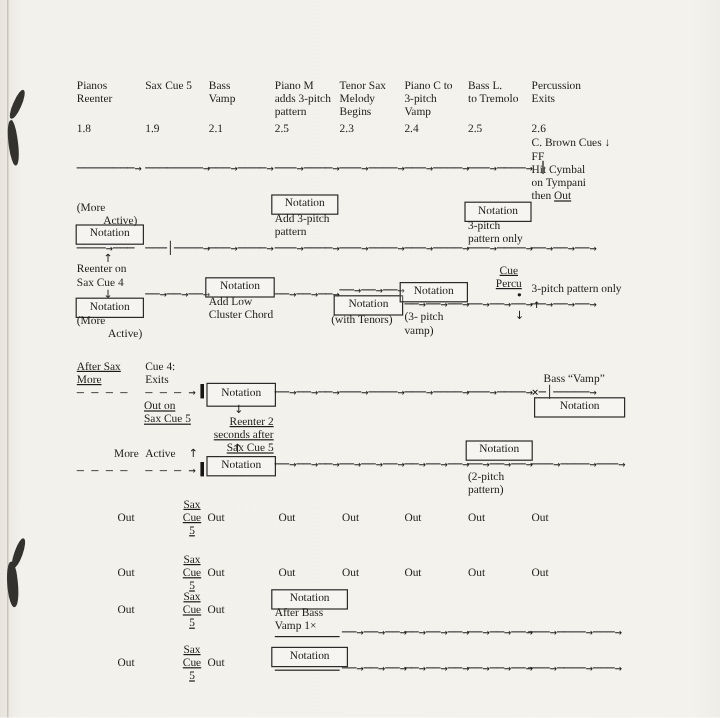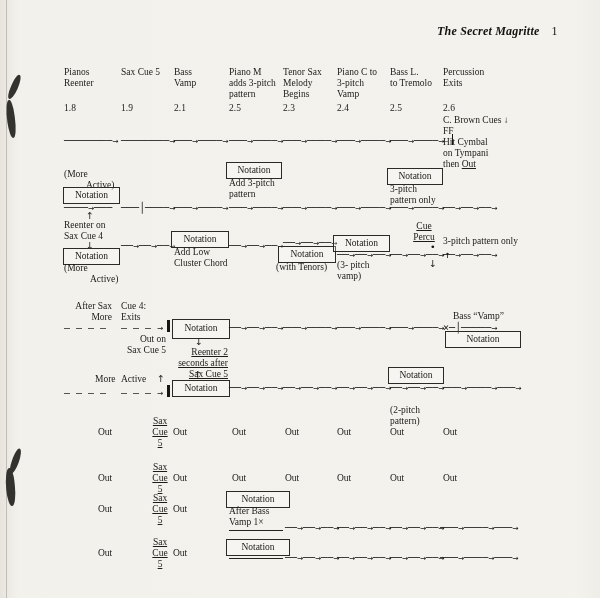--- a/index.html
+++ b/index.html
@@ -6,21 +6,21 @@
   body{
     width:600px;height:598px;overflow:hidden;
     background:linear-gradient(90deg,#e7e4dd 0,#f3f1ec 3%,#f4f2ed 96%,#efede7 100%);
     font-family:"Liberation Serif", serif;
   }
   .sheet{position:relative;width:600px;height:598px;}
   .t{
     position:absolute;font-family:"Liberation Serif", serif;
     font-size:9.5px;line-height:11px;color:#1c1b19;white-space:pre-line;
   }
-  .right{text-align:right;}
+  .right{text-decoration:underline;}
   .center{text-align:center;text-decoration:underline;}
   .title{
     position:absolute;font-family:"Liberation Serif", serif;font-style:italic;
     font-weight:bold;font-size:12px;color:#141311;letter-spacing:.2px;
   }
   .pgnum{font-style:normal;font-weight:normal;margin-left:12px;}
   .arrow{
     position:absolute;font-family:"DejaVu Sans Mono", monospace;
     font-size:10px;line-height:11px;color:#191817;letter-spacing:0;white-space:pre;
   }
@@ -40,23 +40,20 @@
 <body>
 
 <div class="sheet">
 
   <div class="edgeline"></div>
   <div class="blob" style="left:11px;top:74px;width:7px;height:26px;transform:rotate(24deg);"></div>
   <div class="blob" style="left:7px;top:100px;width:8px;height:38px;transform:rotate(-8deg);border-radius:60% 40% 55% 45%;"></div>
   <div class="blob" style="left:12px;top:448px;width:7px;height:26px;transform:rotate(20deg);"></div>
   <div class="blob" style="left:6px;top:468px;width:9px;height:38px;transform:rotate(-6deg);border-radius:60% 40% 55% 45%;"></div>
 
-  <div class="title" style="left:437px;top:24px;">
-    <span>The Secret Magritte</span><span class="pgnum">1</span>
-  </div>
 
   <div class="t" style="left:64px;top:67px;">Pianos
 Reenter</div>
   <div class="t" style="left:121px;top:67px;">Sax Cue 5</div>
   <div class="t" style="left:174px;top:67px;">Bass
 Vamp</div>
   <div class="t" style="left:229px;top:67px;">Piano M
 adds 3-pitch
 pattern</div>
   <div class="t" style="left:283px;top:67px;">Tenor Sax
@@ -169,21 +166,21 @@
   <div class="glyph" style="left:157px;top:374px;">↑</div>
   <div class="arrow" style="left:121px;top:387px;">– – – →</div>
   <div class="bar" style="left:167px;top:385px;width:3px;height:12px;"></div>
   <div class="glyph" style="left:194px;top:370px;">↑</div>
   <div class="nbox" style="left:172px;top:380px;width:56px;">Notation</div>
   <div class="arrow" style="left:229px;top:382px;">──→──→──→</div>
   <div class="arrow" style="left:283px;top:382px;">──→──→──→</div>
   <div class="arrow" style="left:337px;top:382px;">──→──→──→</div>
   <div class="nbox" style="left:388px;top:367px;width:54px;">Notation</div>
   <div class="arrow" style="left:390px;top:382px;">──→──→──→</div>
-  <div class="t" style="left:390px;top:393px;margin-top:12px;">(2-pitch
+  <div class="t" style="left:390px;top:393px;">(2-pitch
 pattern)</div>
   <div class="arrow" style="left:443px;top:382px;">───→────→───→</div>
 
   <div class="t" style="left:98px;top:427px;">Out</div>
   <div class="t center" style="left:147px;top:416px;width:26px;">Sax
 Cue
 5</div>
   <div class="t" style="left:173px;top:427px;">Out</div>
   <div class="t" style="left:232px;top:427px;">Out</div>
   <div class="t" style="left:285px;top:427px;">Out</div>

